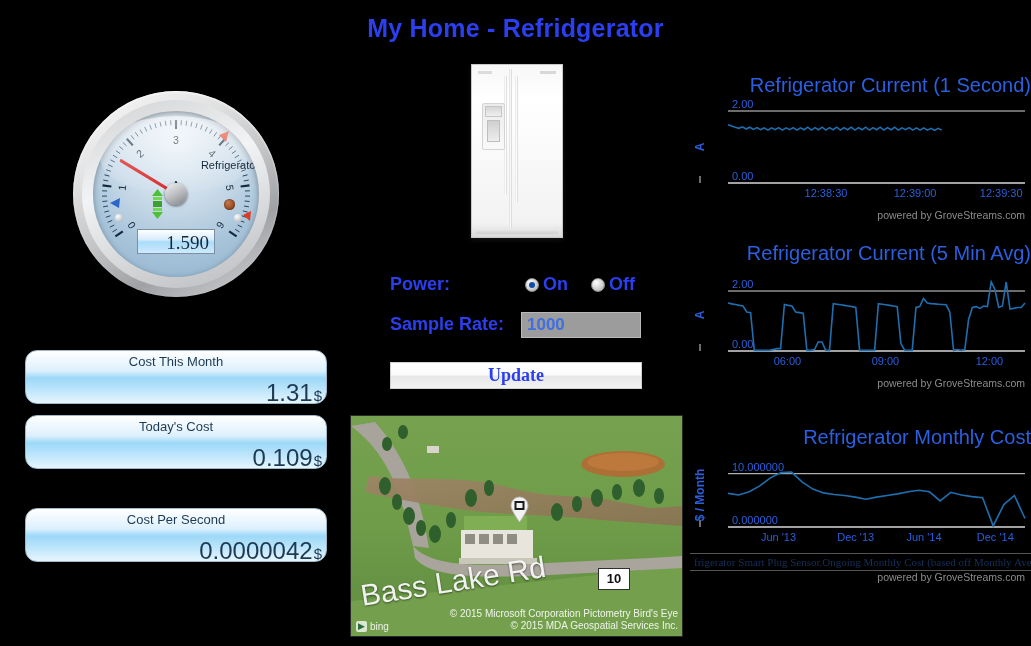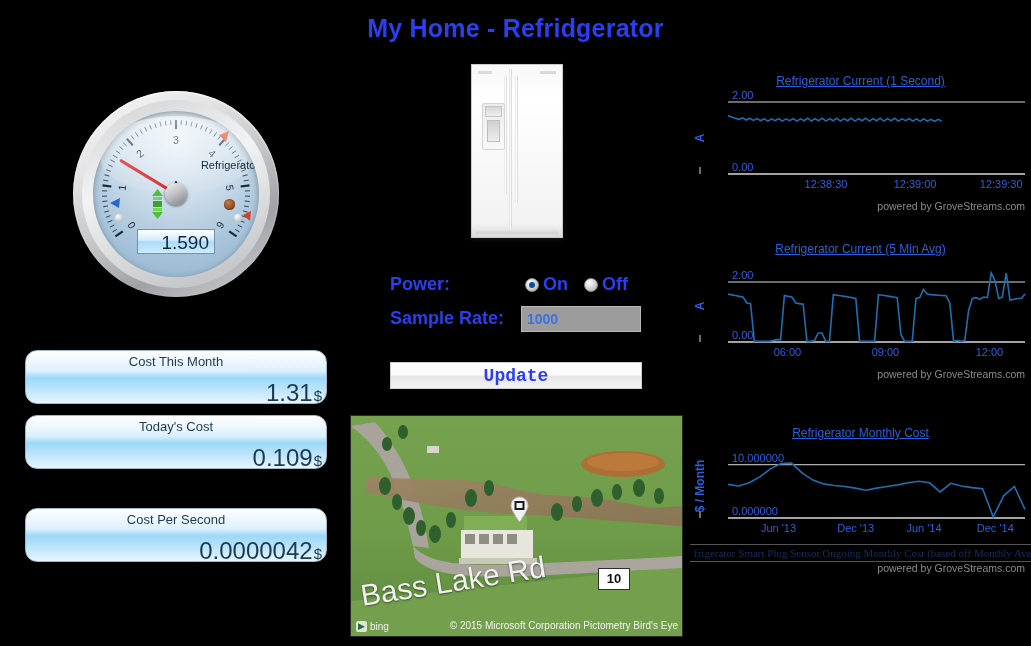--- a/index.html
+++ b/index.html
@@ -93,21 +93,21 @@
   }
   .gauge-value {
     position: absolute; left: 50%; top: 118px;
     transform: translateX(-50%);
     width: 78px; height: 25px;
     border: 1px solid #7c8fa2;
     background: linear-gradient(180deg,#ffffff 0%, #d7ecfb 42%, #a9dcfa 52%, #cfeafc 100%);
     text-align: right;
     color: #16293b; font-size: 19px; line-height: 25px;
     padding-right: 5px; box-sizing: border-box;
-    font-family: Liberation Sans, sans-serif;
+    font-family: Liberation Serif, serif;
   }
 
   
   .cost-panel {
     position: absolute; left: 25px; width: 300px; height: 52px;
     border: 1px solid #9fb8c9; border-radius: 12px;
     background: linear-gradient(180deg,#ffffff 0%,#ddf0fd 38%,#9cd8f8 52%,#bfe6fb 76%,#e6f6fe 100%);
     box-shadow: 0 1px 2px rgba(0,0,0,.6);
     overflow: hidden;
   }
@@ -171,51 +171,51 @@
     position: absolute; left: 4px; bottom: 3px; right: 4px; height: 5px;
     background: linear-gradient(180deg,#eaeaea,#cfcfcf);
   }
 
   #controls { position: absolute; left: 390px; top: 270px; width: 252px; }
   .ctrl-row { position: relative; height: 34px; }
   .ctrl-label {
     position: absolute; left: 0; top: 4px;
     font-size: 18px; font-weight: bold; color: #2b3ff0;
   }
-  .radio-group { position: absolute; left: 135px; top: 4px; display: flex; align-items: flex-end; gap: 16px; }
+  .radio-group { position: absolute; left: 135px; top: 4px; display: flex; align-items: flex-end; gap: 23px; }
   .radio-item { display: flex; align-items: center; gap: 4px; }
   .radio-dot {
     width: 12px; height: 12px; border-radius: 50%;
     background: radial-gradient(circle at 35% 30%,#ffffff,#c8c8c8 65%,#9a9a9a);
     border: 1px solid #8f8f8f;
     display: inline-block; position: relative;
   }
   .radio-dot.on::after {
     content: ""; position: absolute; left: 3px; top: 3px;
     width: 6px; height: 6px; border-radius: 50%;
     background: #0f4ea8;
   }
   .radio-text { font-size: 18px; font-weight: bold; color: #2b3ff0; }
   #sample-rate-input {
     position: absolute; left: 131px; top: 2px;
     width: 120px; height: 26px;
     background: #9c9c9c; border: 1px solid #b9b9b9;
-    color: #3f6fe0; font-size: 14px; font-weight: bold;
+    color: #3f6fe0; font-size: 17px; font-weight: bold;
     padding: 0 0 0 5px; box-sizing: border-box;
     font-family: "Liberation Sans", sans-serif;
     outline: none;
   }
   #update-button {
     position: absolute; left: 390px; top: 362px;
     width: 252px; height: 27px;
     background: linear-gradient(180deg,#ffffff 0%,#fbfbfb 46%,#e7e7e7 54%,#f2f2f2 100%);
     border: 1px solid #cfcfcf;
     color: #2b3ff0; font-size: 18px; font-weight: bold;
     cursor: pointer;
-    font-family: Liberation Mono, monospace;
+    font-family: Liberation Serif, serif;
   }
 
   
   #map-widget {
     position: absolute; left: 350px; top: 415px;
     width: 331px; height: 220px;
     border: 1px solid #2a2a2a; overflow: hidden;
     background: #4f7a33;
   }
   .map-svg { position: absolute; inset: 0; }
@@ -253,22 +253,22 @@
     font-size: 10px; line-height: 12px;
   }
   .map-credit span { display: block; }
 
   
   .chart-widget { position: absolute; width: 341px; }
   #chart-1 { left: 690px; top: 70px;  height: 165px; }
   #chart-2 { left: 690px; top: 238px; height: 165px; }
   #chart-3 { left: 690px; top: 422px; height: 165px; }
   .chart-title {
-    width: 100%; text-align: center;
-    font-size: 12px; color: #2b5fe0; padding-top: 4px; text-decoration: underline;
+    width: 100%; text-align: right;
+    font-size: 20px; color: #2b5fe0; padding-top: 4px;
   }
   .chart-body { position: relative; width: 341px; height: 112px; }
   .chart-svg { position: absolute; left: 0; top: 0; }
   .grid-line  { stroke: #d8d8d8; stroke-width: 1; }
   .axis-line  { stroke: #d8d8d8; stroke-width: 1; }
   .series-line{ stroke: #1f6fb0; stroke-width: 1.6; fill: none; }
   .tick-text  { fill: #2b5fe0; font-size: 11px; font-family: "Liberation Sans", sans-serif; }
   .axis-title { fill: #2b5fe0; font-size: 12px; font-weight: bold; font-family: "Liberation Sans", sans-serif; }
   .chart-footer {
     width: 100%; text-align: right;
@@ -435,21 +435,21 @@
         <label class="radio-item">
           <span class="radio-dot on"></span>
           <span class="radio-text">On</span>
         </label>
         <label class="radio-item">
           <span class="radio-dot"></span>
           <span class="radio-text">Off</span>
         </label>
       </div>
     </div>
-    <div class="ctrl-row" style="">
+    <div class="ctrl-row" style="margin-top:6px;">
       <div class="ctrl-label">Sample Rate:</div>
       <input id="sample-rate-input" type="text" value="1000" style="">
     </div>
   </div>
   <button id="update-button">Update</button>
 
   <div id="map-widget">
     <svg class="map-svg" viewBox="0 0 331 220" preserveAspectRatio="none">
       <defs>
         <linearGradient id="grassG" x1="0" y1="0" x2="0" y2="1">
@@ -504,20 +504,21 @@
       </svg>
     </div>
     <div class="map-shield">10</div>
     <div class="map-road-label">Bass Lake Rd</div>
     <div class="map-bing">
       <span class="bing-mark">▶</span>
       <span>bing</span>
     </div>
     <div class="map-credit">
       <span>© 2015 Microsoft Corporation      Pictometry Bird's Eye</span>
+      <span>© 2015 MDA Geospatial Services Inc.</span>
     </div>
   </div>
 
   <div class="chart-widget" id="chart-1">
     <div class="chart-title">Refrigerator Current (1 Second)</div>
     <div class="chart-body">
       <svg class="chart-svg" width="341" height="112">
           <line x1="38" y1="86.0" x2="335" y2="86.0" class="grid-line"></line>
           <text x="42" y="83.0" class="tick-text">0.00</text>
           <line x1="38" y1="14.0" x2="335" y2="14.0" class="grid-line"></line>

